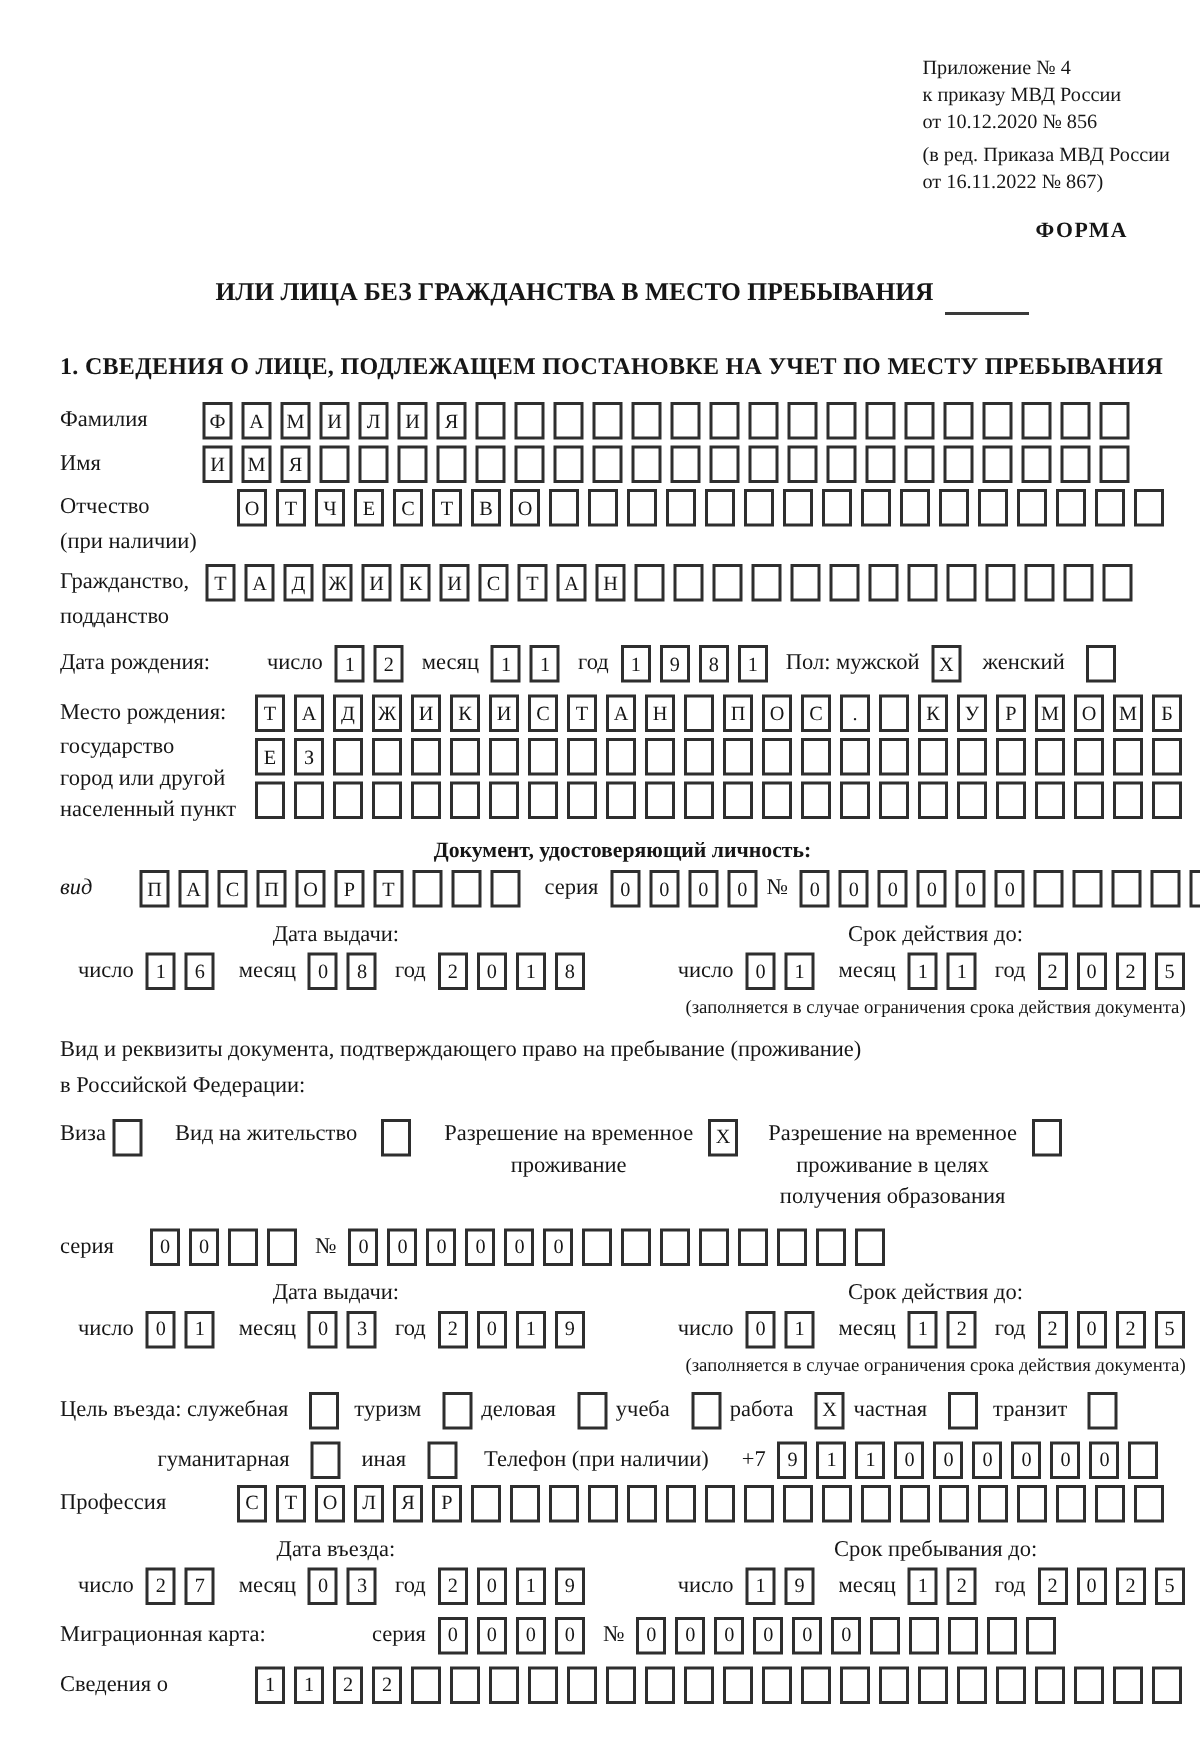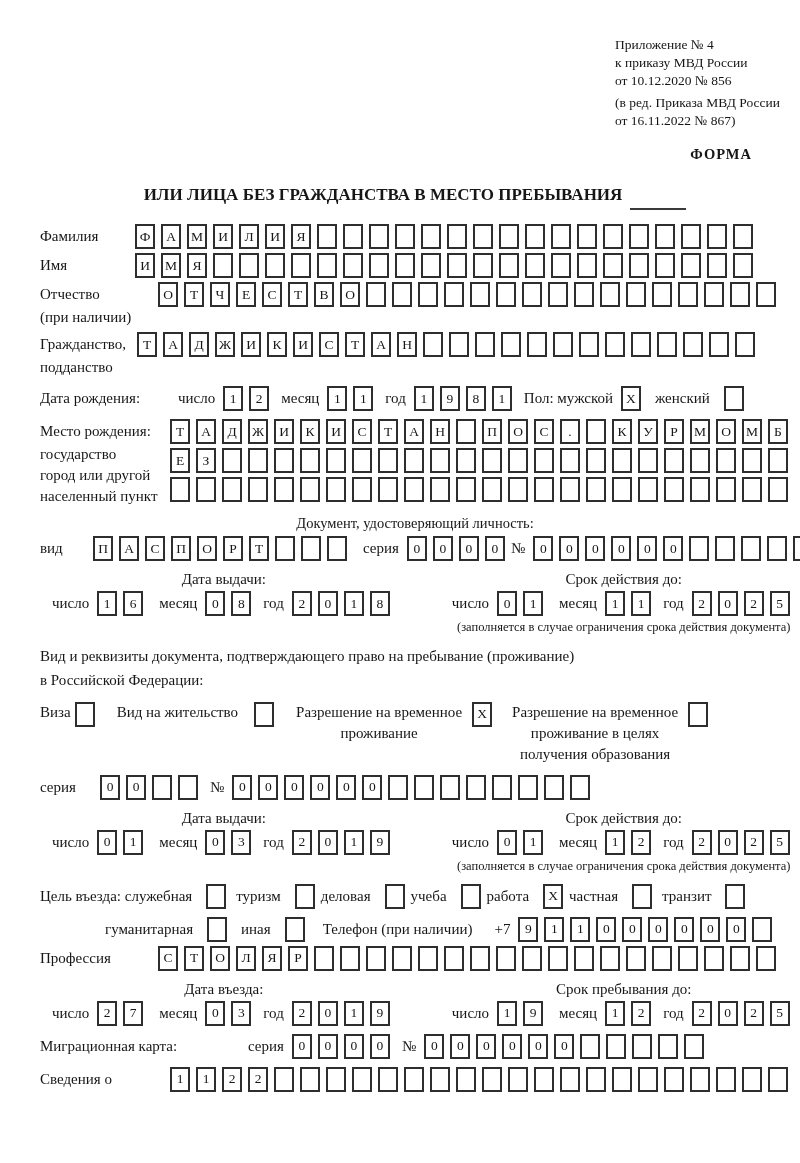--- a/index.html
+++ b/index.html
@@ -34,21 +34,21 @@
     flex:0 0 auto; width:20px; height:25px;
     border:2px solid #2e2e2e; margin-right:6px;
     display:inline-flex; align-items:center; justify-content:center;
     font-size:13.5px; background:#fff;
   }
   .cb { margin-right:0; }
   .il { line-height:25px; flex:0 0 auto; margin-right:8px; }
   .ml6{margin-left:6px;} .ml10{margin-left:10px;} .ml14{margin-left:14px;} .ml18{margin-left:18px;text-align:right;}
   .stack .cells { margin-bottom:4px; }
 
-  .doc-head { text-align:center; font-weight:normal; font-size:14.5px; margin-top:8px; }
+  .doc-head { text-align:center; font-weight:bold; font-size:14.5px; margin-top:8px; }
 
   
   .dp { display:flex; margin-top:10px; }
   .dp-l { margin-left:12px; }
   .dp-r { margin-left:56px; }
   .dp-head { text-align:center; font-size:15px; margin-bottom:3px; }
   .dp-row { display:flex; }
   .dp-note { font-size:12.5px; margin-top:4px; text-align:center; white-space:nowrap; }
 
   .txt { margin-top:10px; line-height:1.55; }
@@ -71,20 +71,21 @@
     <div>от 10.12.2020 № 856</div>
     <div class="hdr-g2">(в ред. Приказа МВД России</div>
     <div>от 16.11.2022 № 867)</div>
   </div>
   <div class="forma">ФОРМА</div>
 
   <div class="title">
     <div><span>ИЛИ ЛИЦА БЕЗ ГРАЖДАНСТВА В МЕСТО ПРЕБЫВАНИЯ</span><span class="uline">&nbsp;</span></div>
   </div>
 
+  <div class="sec">1. СВЕДЕНИЯ О ЛИЦЕ, ПОДЛЕЖАЩЕМ ПОСТАНОВКЕ НА УЧЕТ ПО МЕСТУ ПРЕБЫВАНИЯ</div>
 
   <div class="form">
 
     <div class="row">
       <div class="lab w95">Фамилия</div>
       <div class="cells">
           <span class="cell">Ф</span>
           <span class="cell">А</span>
           <span class="cell">М</span>
           <span class="cell">И</span>
@@ -317,21 +318,21 @@
             <span class="cell"></span>
             <span class="cell"></span>
             <span class="cell"></span>
           </div>
       </div>
     </div>
 
     <div class="doc-head">Документ, удостоверяющий личность:</div>
 
     <div class="row">
-      <div class="il" style="width:45px;">вид</div>
+      <div class="il" style="width:45px;font-style:italic;">вид</div>
       <div class="cells">
           <span class="cell">П</span>
           <span class="cell">А</span>
           <span class="cell">С</span>
           <span class="cell">П</span>
           <span class="cell">О</span>
           <span class="cell">Р</span>
           <span class="cell">Т</span>
           <span class="cell"></span>
           <span class="cell"></span>

